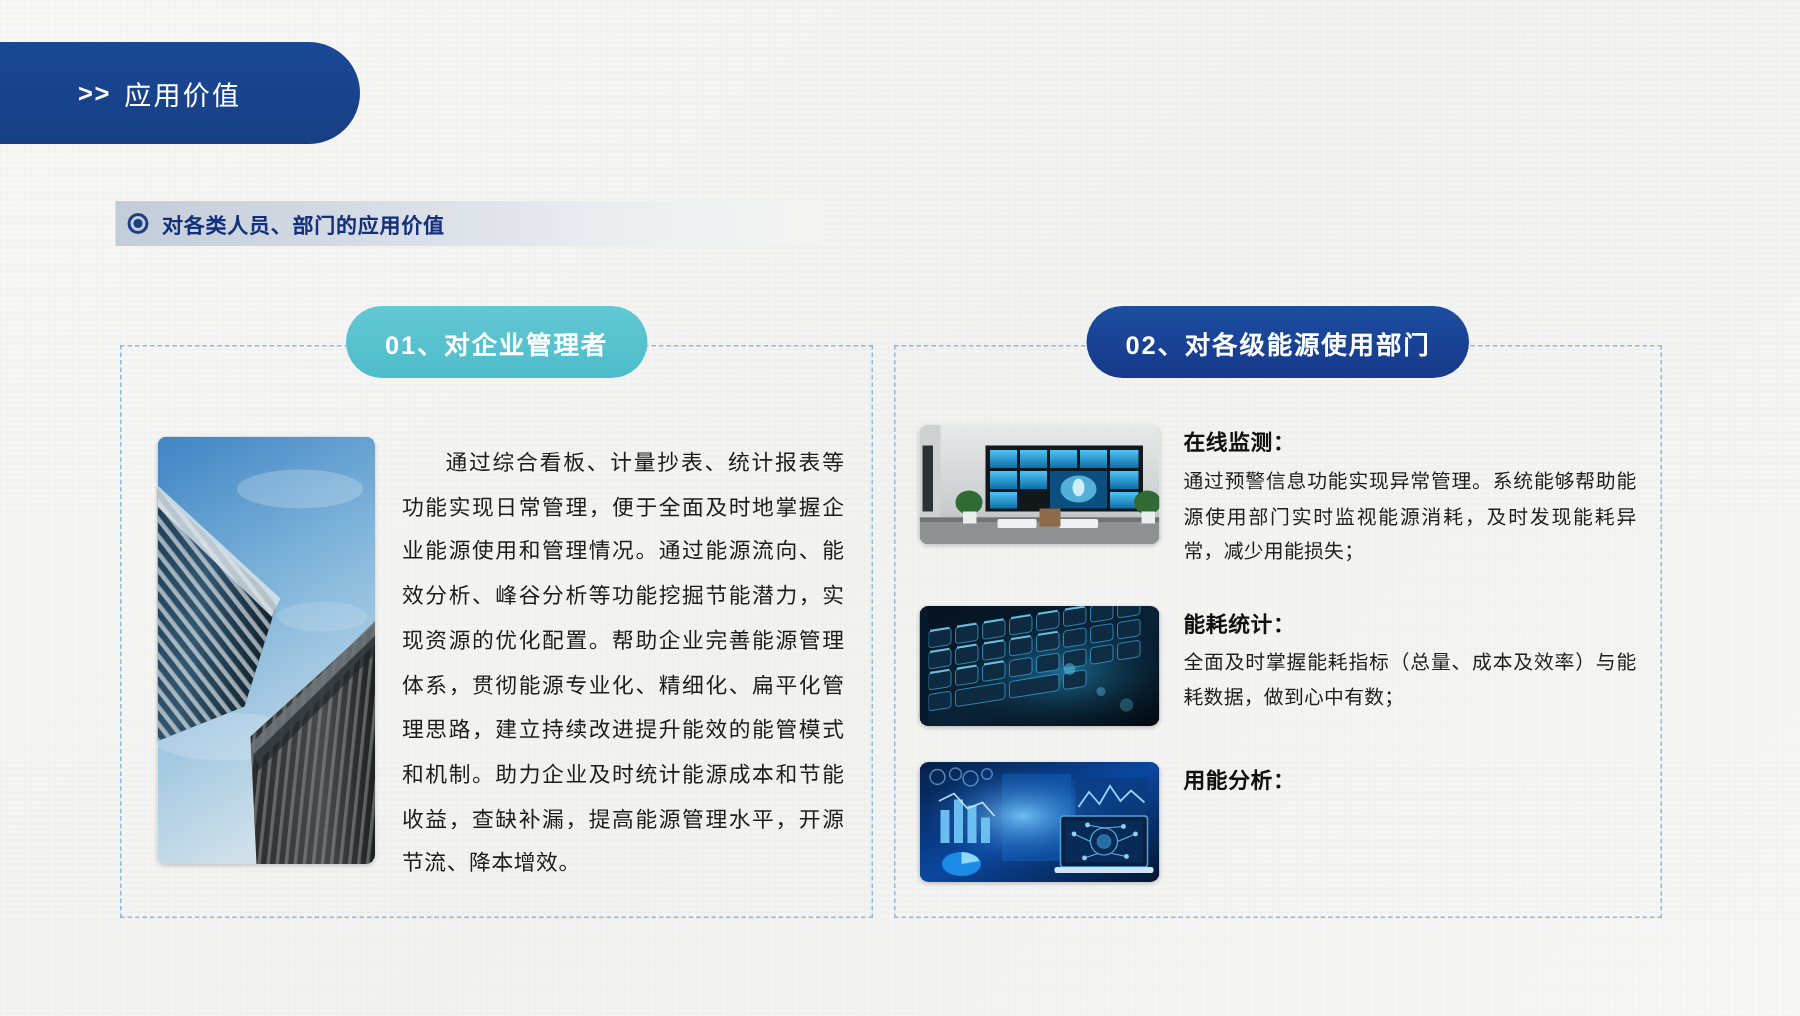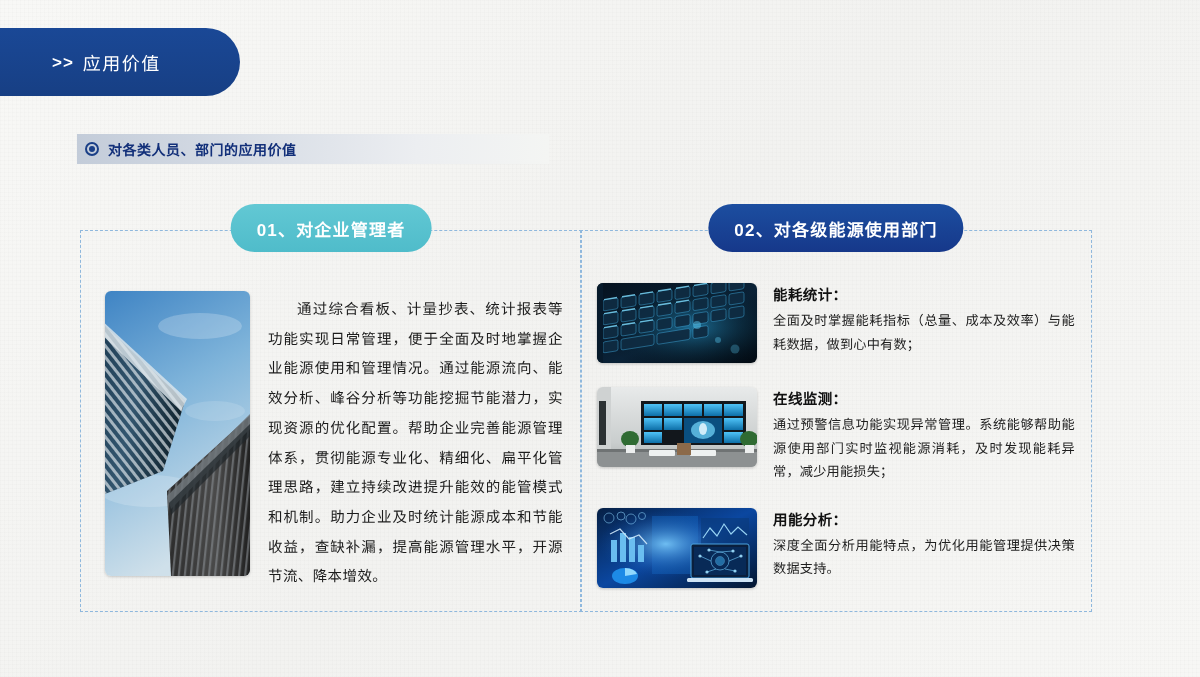--- a/index.html
+++ b/index.html
@@ -91,21 +91,21 @@
     white-space: nowrap;
   }
 
   
   .card {
     position: absolute;
     border: 1px dashed #8fb8dd;
     background: transparent;
   }
   .card-left  { left: 80px;  top: 230px; width: 502px; height: 382px; }
-  .card-right { left: 580px; top: 230px; width: 512px; height: 382px; padding-left: 37px; }
+  .card-right { left: 596px; top: 230px; width: 512px; height: 382px; padding-left: 37px; }
 
   .pill {
     position: absolute;
     top: -27px;
     height: 48px;
     border-radius: 24px;
     display: flex;
     align-items: center;
     justify-content: center;
     padding: 0 26px;
@@ -268,20 +268,73 @@
   </div>
 </div>
 
 <div class="card card-right">
 
   <div class="pill pill-blue">
     <span class="pill-label">02、对各级能源使用部门</span>
   </div>
 
   <div class="right-body">
+
+    <div class="feature-row">
+      <div class="thumb">
+        <svg viewBox="0 0 160 80" preserveAspectRatio="none" xmlns="http://www.w3.org/2000/svg">
+          <defs>
+            <linearGradient id="roomWall" x1="0" y1="0" x2="0" y2="1">
+              <stop offset="0%" stop-color="#e8eaea"></stop>
+              <stop offset="70%" stop-color="#c9cdcd"></stop>
+              <stop offset="100%" stop-color="#a9adad"></stop>
+            </linearGradient>
+            <linearGradient id="scr" x1="0" y1="0" x2="0" y2="1">
+              <stop offset="0%" stop-color="#4fc3f7"></stop>
+              <stop offset="100%" stop-color="#0d6fa8"></stop>
+            </linearGradient>
+          </defs>
+          <rect width="160" height="80" fill="url(#roomWall)"></rect>
+          <rect x="0" y="0" width="14" height="80" fill="#cfd2d2"></rect>
+          <rect x="2" y="14" width="7" height="44" fill="#2c3133"></rect>
+          <rect x="0" y="62" width="160" height="18" fill="#8d9192"></rect>
+          <rect x="0" y="62" width="160" height="3" fill="#6f7374"></rect>
+
+          <rect x="44" y="14" width="105" height="44" fill="#12171c"></rect>
+          <g fill="url(#scr)">
+            <rect x="47" y="17" width="18" height="12"></rect>
+              <rect x="67" y="17" width="18" height="12"></rect>
+            <rect x="87" y="17" width="18" height="12"></rect>
+              <rect x="107" y="17" width="18" height="12"></rect>
+            <rect x="127" y="17" width="19" height="12"></rect>
+            <rect x="47" y="31" width="18" height="12"></rect>
+              <rect x="67" y="31" width="18" height="12"></rect>
+            <rect x="127" y="31" width="19" height="12"></rect>
+            <rect x="47" y="45" width="18" height="11"></rect>
+              <rect x="127" y="45" width="19" height="11"></rect>
+          </g>
+          <rect x="87" y="31" width="38" height="25" fill="#0a4f80"></rect>
+          <ellipse cx="106" cy="43" rx="12" ry="9" fill="#6fd0f5" opacity="0.75"></ellipse>
+          <ellipse cx="106" cy="42" rx="4" ry="6" fill="#dff4fd" opacity="0.9"></ellipse>
+
+          <ellipse cx="33" cy="52" rx="9" ry="8" fill="#2f6b33"></ellipse>
+          <rect x="29" y="58" width="9" height="8" fill="#eceeee"></rect>
+          <ellipse cx="152" cy="52" rx="9" ry="8" fill="#2f6b33"></ellipse>
+          <rect x="148" y="58" width="9" height="8" fill="#eceeee"></rect>
+
+          <rect x="52" y="63" width="26" height="6" rx="1" fill="#eef1f1"></rect>
+          <rect x="93" y="63" width="26" height="6" rx="1" fill="#eef1f1"></rect>
+          <rect x="80" y="56" width="14" height="12" fill="#8c6a4a"></rect>
+        </svg>
+      </div>
+      <div class="feature-text">
+        <div class="feature-title">在线监测：</div>
+        <div class="feature-desc">通过预警信息功能实现异常管理。系统能够帮助能源使用部门实时监视能源消耗，及时发现能耗异常，减少用能损失；</div>
+      </div>
+    </div>
 
     <div class="feature-row">
       <div class="thumb">
         <svg viewBox="0 0 160 80" preserveAspectRatio="none" xmlns="http://www.w3.org/2000/svg">
           <defs>
             <linearGradient id="kbBg" x1="0" y1="0" x2="1" y2="1">
               <stop offset="0%" stop-color="#05121f"></stop>
               <stop offset="55%" stop-color="#0a2237"></stop>
               <stop offset="100%" stop-color="#020a12"></stop>
             </linearGradient>
@@ -352,73 +405,20 @@
       <div class="feature-text">
         <div class="feature-title">能耗统计：</div>
         <div class="feature-desc">全面及时掌握能耗指标（总量、成本及效率）与能耗数据，做到心中有数；</div>
       </div>
     </div>
 
     <div class="feature-row">
       <div class="thumb">
         <svg viewBox="0 0 160 80" preserveAspectRatio="none" xmlns="http://www.w3.org/2000/svg">
           <defs>
-            <linearGradient id="roomWall" x1="0" y1="0" x2="0" y2="1">
-              <stop offset="0%" stop-color="#e8eaea"></stop>
-              <stop offset="70%" stop-color="#c9cdcd"></stop>
-              <stop offset="100%" stop-color="#a9adad"></stop>
-            </linearGradient>
-            <linearGradient id="scr" x1="0" y1="0" x2="0" y2="1">
-              <stop offset="0%" stop-color="#4fc3f7"></stop>
-              <stop offset="100%" stop-color="#0d6fa8"></stop>
-            </linearGradient>
-          </defs>
-          <rect width="160" height="80" fill="url(#roomWall)"></rect>
-          <rect x="0" y="0" width="14" height="80" fill="#cfd2d2"></rect>
-          <rect x="2" y="14" width="7" height="44" fill="#2c3133"></rect>
-          <rect x="0" y="62" width="160" height="18" fill="#8d9192"></rect>
-          <rect x="0" y="62" width="160" height="3" fill="#6f7374"></rect>
-
-          <rect x="44" y="14" width="105" height="44" fill="#12171c"></rect>
-          <g fill="url(#scr)">
-            <rect x="47" y="17" width="18" height="12"></rect>
-              <rect x="67" y="17" width="18" height="12"></rect>
-            <rect x="87" y="17" width="18" height="12"></rect>
-              <rect x="107" y="17" width="18" height="12"></rect>
-            <rect x="127" y="17" width="19" height="12"></rect>
-            <rect x="47" y="31" width="18" height="12"></rect>
-              <rect x="67" y="31" width="18" height="12"></rect>
-            <rect x="127" y="31" width="19" height="12"></rect>
-            <rect x="47" y="45" width="18" height="11"></rect>
-              <rect x="127" y="45" width="19" height="11"></rect>
-          </g>
-          <rect x="87" y="31" width="38" height="25" fill="#0a4f80"></rect>
-          <ellipse cx="106" cy="43" rx="12" ry="9" fill="#6fd0f5" opacity="0.75"></ellipse>
-          <ellipse cx="106" cy="42" rx="4" ry="6" fill="#dff4fd" opacity="0.9"></ellipse>
-
-          <ellipse cx="33" cy="52" rx="9" ry="8" fill="#2f6b33"></ellipse>
-          <rect x="29" y="58" width="9" height="8" fill="#eceeee"></rect>
-          <ellipse cx="152" cy="52" rx="9" ry="8" fill="#2f6b33"></ellipse>
-          <rect x="148" y="58" width="9" height="8" fill="#eceeee"></rect>
-
-          <rect x="52" y="63" width="26" height="6" rx="1" fill="#eef1f1"></rect>
-          <rect x="93" y="63" width="26" height="6" rx="1" fill="#eef1f1"></rect>
-          <rect x="80" y="56" width="14" height="12" fill="#8c6a4a"></rect>
-        </svg>
-      </div>
-      <div class="feature-text">
-        <div class="feature-title">在线监测：</div>
-        <div class="feature-desc">通过预警信息功能实现异常管理。系统能够帮助能源使用部门实时监视能源消耗，及时发现能耗异常，减少用能损失；</div>
-      </div>
-    </div>
-
-    <div class="feature-row">
-      <div class="thumb">
-        <svg viewBox="0 0 160 80" preserveAspectRatio="none" xmlns="http://www.w3.org/2000/svg">
-          <defs>
             <linearGradient id="daBg" x1="0" y1="0" x2="1" y2="1">
               <stop offset="0%" stop-color="#062045"></stop>
               <stop offset="50%" stop-color="#0b47a0"></stop>
               <stop offset="100%" stop-color="#041630"></stop>
             </linearGradient>
             <radialGradient id="daGlow" cx="0.43" cy="0.45" r="0.42">
               <stop offset="0%" stop-color="#7fd0ff" stop-opacity="0.85"></stop>
               <stop offset="100%" stop-color="#0b47a0" stop-opacity="0"></stop>
             </radialGradient>
           </defs>
@@ -465,18 +465,17 @@
             <circle cx="103" cy="48" r="1.6"></circle>
               <circle cx="144" cy="48" r="1.6"></circle>
             <circle cx="110" cy="64" r="1.6"></circle>
               <circle cx="138" cy="63" r="1.6"></circle>
           </g>
           <rect x="90" y="70" width="66" height="4" rx="1.5" fill="#cfe4f5"></rect>
         </svg>
       </div>
       <div class="feature-text">
         <div class="feature-title">用能分析：</div>
-        <div class="feature-desc">深度全面分析用能特点，为优化用能管理提供决策数据支持。</div>
       </div>
     </div>
 
   </div>
 </div>
 
 </body></html>

